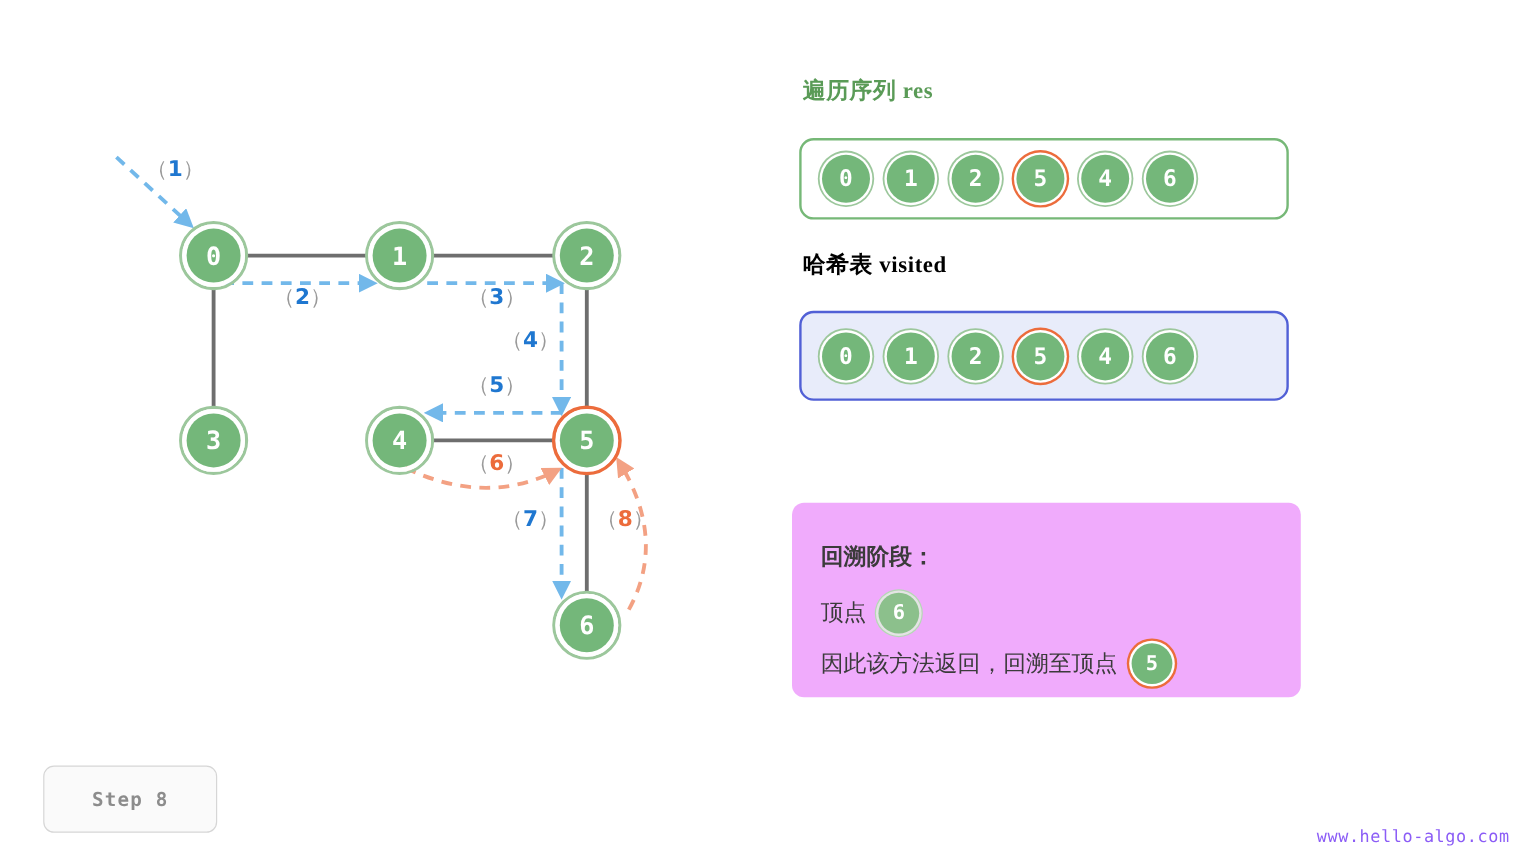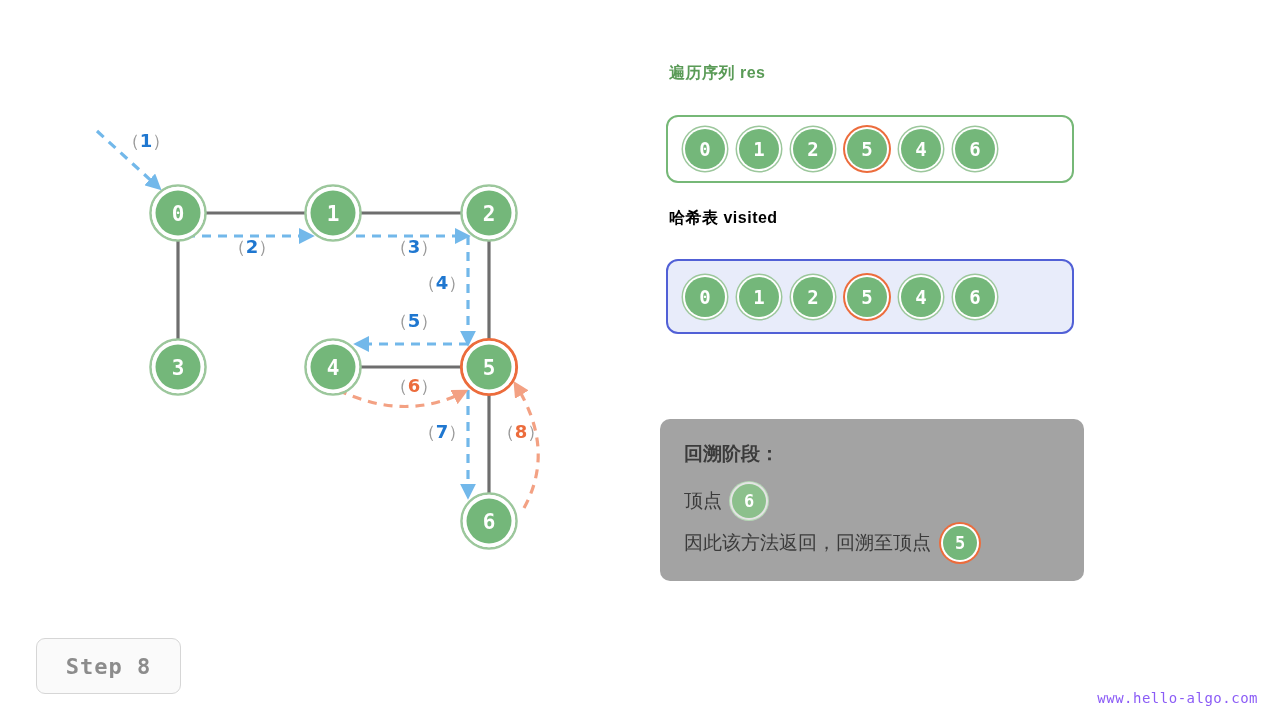--- a/index.html
+++ b/index.html
@@ -20,23 +20,23 @@
     position: absolute;
     left: 0;
     top: 0;
     width: 640px;
     height: 640px;
   }
 
   
   .panel-title {
     position: absolute;
-    font-family: Liberation Sans, sans-serif;
-    font-weight: bold;
-    font-size: 16px;
+    font-family: Liberation Serif, serif;
+    font-weight: bold;
+    font-size: 19px;
     letter-spacing: 0.5px;
     white-space: nowrap;
   }
   #res-title  { left: 669px; top: 63px;  color: #5a9b57; }
   #visited-title { left: 669px; top: 208px; color: #000000; }
 
   .array-box {
     position: absolute;
     box-sizing: border-box;
     display: flex;
@@ -79,23 +79,23 @@
   .chip.hl {
     box-shadow: 0 0 0 2px #ffffff, 0 0 0 4px #ec6c3c;
   }
 
   
   #explain-card {
     position: absolute;
     left: 660px; top: 419px;
     width: 424px; height: 162px;
     box-sizing: border-box;
-    background: #a3a3a3;
+    background: #f0abfc;
     border-radius: 10px;
-    padding: 22px 24px 0 24px;
+    padding: 32px 24px 0 24px;
   }
   #explain-heading {
     font-size: 19px;
     font-weight: bold;
     color: #3b3b3b;
     margin-bottom: 13px;
     font-family: "DejaVu Sans", "Liberation Sans", sans-serif;
   }
   .explain-line {
     display: flex;
@@ -135,21 +135,21 @@
     left: 36px; top: 638px;
     width: 145px; height: 56px;
     box-sizing: border-box;
     border: 1px solid #d6d6d6;
     border-radius: 9px;
     background: #fafafa;
     display: flex;
     align-items: center;
     justify-content: center;
     font-family: "DejaVu Sans Mono", "Liberation Mono", monospace;
-    font-size: 22px;
+    font-size: 16px;
     font-weight: bold;
     color: #8c8c8c;
     letter-spacing: 1px;
   }
 
   
   #watermark {
     position: absolute;
     right: 22px; bottom: 14px;
     font-family: "DejaVu Sans Mono", "Liberation Mono", monospace;

